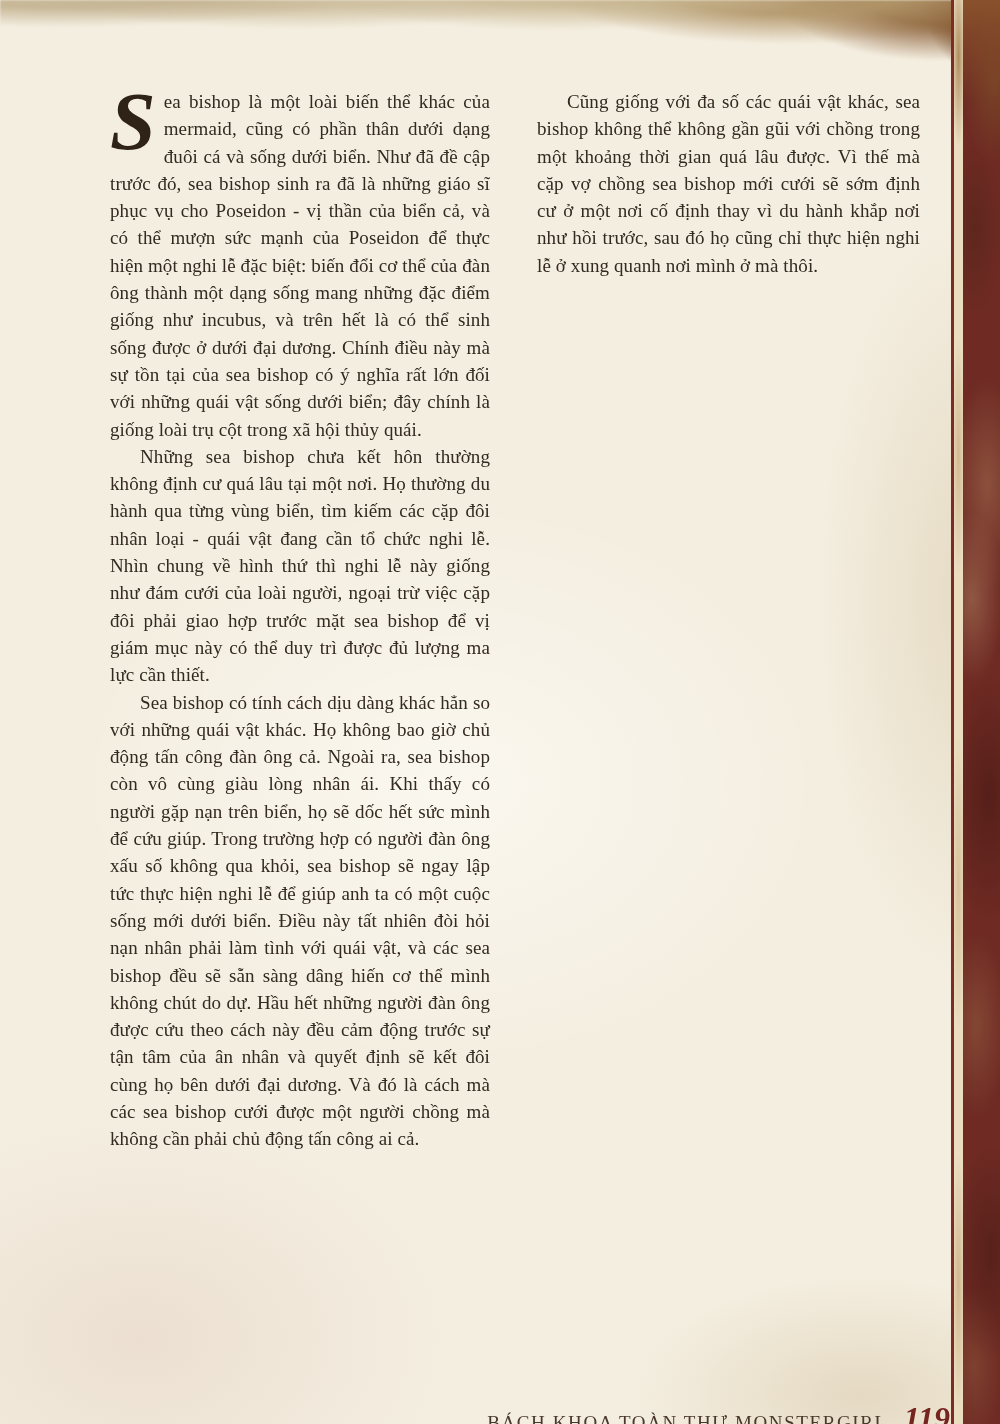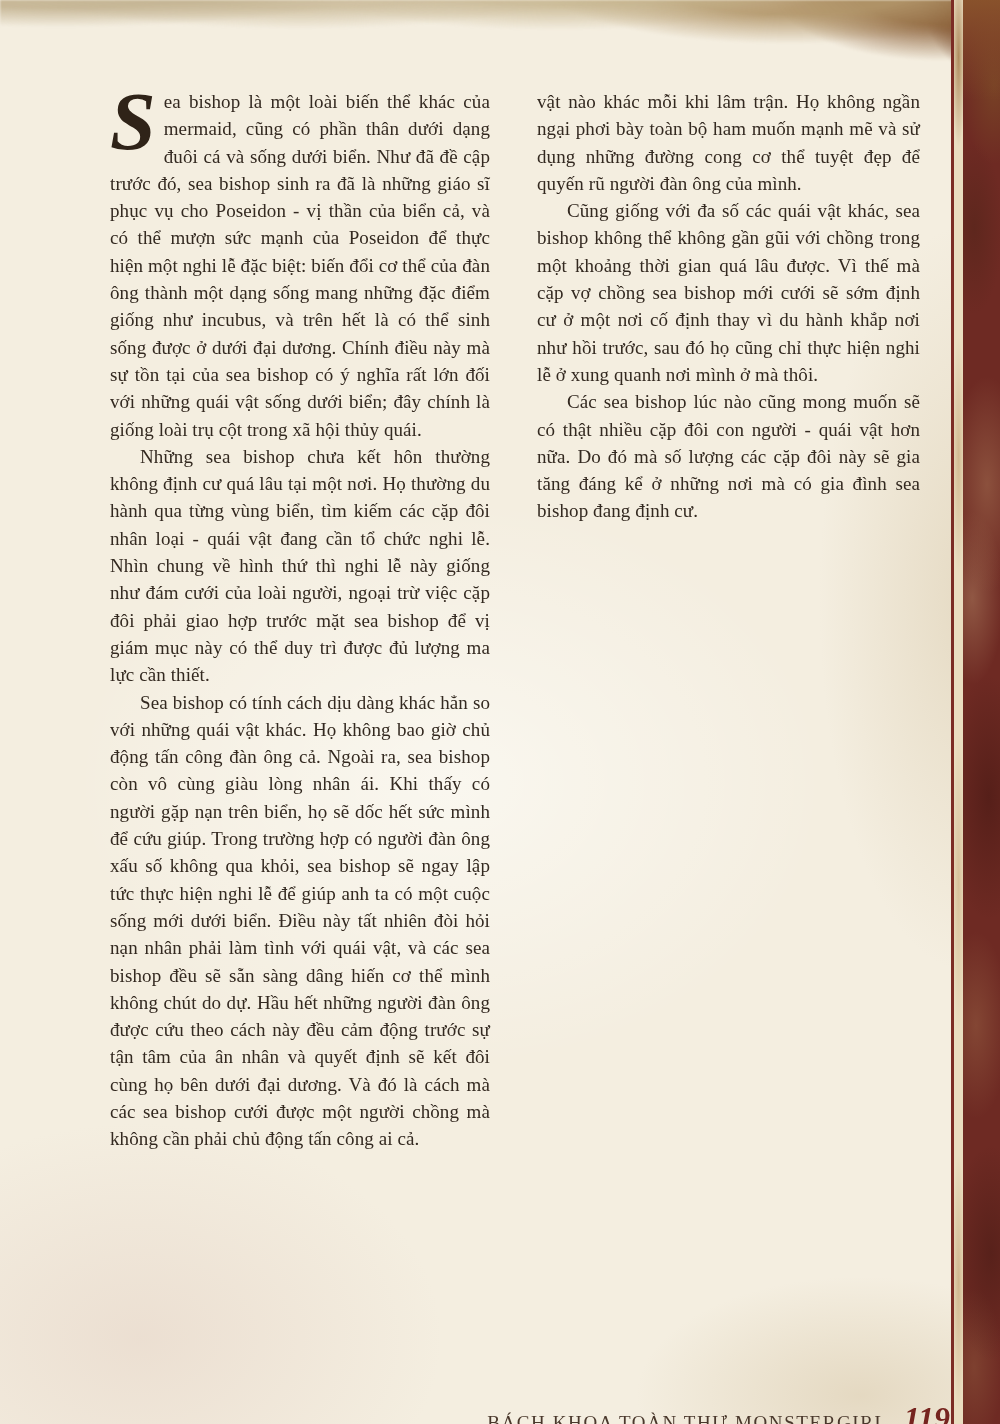--- a/index.html
+++ b/index.html
@@ -106,23 +106,21 @@
   <div class="rb-band"></div>
 
   <main class="content">
     <section class="col col-left">
       <p class="para"><span class="dropcap">S</span><span>ea bishop là một loài biến thể khác của mermaid, cũng có phần thân dưới dạng đuôi cá và sống dưới biển. Như đã đề cập trước đó, sea bishop sinh ra đã là những giáo sĩ phục vụ cho Poseidon - vị thần của biển cả, và có thể mượn sức mạnh của Poseidon để thực hiện một nghi lễ đặc biệt: biến đổi cơ thể của đàn ông thành một dạng sống mang những đặc điểm giống như incubus, và trên hết là có thể sinh sống được ở dưới đại dương. Chính điều này mà sự tồn tại của sea bishop có ý nghĩa rất lớn đối với những quái vật sống dưới biển; đây chính là giống loài trụ cột trong xã hội thủy quái.</span></p>
       <p class="para indent">Những sea bishop chưa kết hôn thường không định cư quá lâu tại một nơi. Họ thường du hành qua từng vùng biển, tìm kiếm các cặp đôi nhân loại - quái vật đang cần tổ chức nghi lễ. Nhìn chung về hình thứ thì nghi lễ này giống như đám cưới của loài người, ngoại trừ việc cặp đôi phải giao hợp trước mặt sea bishop để vị giám mục này có thể duy trì được đủ lượng ma lực cần thiết.</p>
       <p class="para indent">Sea bishop có tính cách dịu dàng khác hẳn so với những quái vật khác. Họ không bao giờ chủ động tấn công đàn ông cả. Ngoài ra, sea bishop còn vô cùng giàu lòng nhân ái. Khi thấy có người gặp nạn trên biển, họ sẽ dốc hết sức mình để cứu giúp. Trong trường hợp có người đàn ông xấu số không qua khỏi, sea bishop sẽ ngay lập tức thực hiện nghi lễ để giúp anh ta có một cuộc sống mới dưới biển. Điều này tất nhiên đòi hỏi nạn nhân phải làm tình với quái vật, và các sea bishop đều sẽ sẵn sàng dâng hiến cơ thể mình không chút do dự. Hầu hết những người đàn ông được cứu theo cách này đều cảm động trước sự tận tâm của ân nhân và quyết định sẽ kết đôi cùng họ bên dưới đại dương. Và đó là cách mà các sea bishop cưới được một người chồng mà không cần phải chủ động tấn công ai cả.</p>
     </section>
 
     <section class="col col-right">
-      <p class="para">vật nào khác mỗi khi lâm trận. Họ không ngần ngại phơi bày toàn bộ ham muốn mạnh mẽ và sử dụng những đường cong cơ thể tuyệt đẹp để quyến rũ người đàn ông của mình.</p>
       <p class="para indent">Cũng giống với đa số các quái vật khác, sea bishop không thể không gần gũi với chồng trong một khoảng thời gian quá lâu được. Vì thế mà cặp vợ chồng sea bishop mới cưới sẽ sớm định cư ở một nơi cố định thay vì du hành khắp nơi như hồi trước, sau đó họ cũng chỉ thực hiện nghi lễ ở xung quanh nơi mình ở mà thôi.</p>
-      <p class="para indent">Các sea bishop lúc nào cũng mong muốn sẽ có thật nhiều cặp đôi con người - quái vật hơn nữa. Do đó mà số lượng các cặp đôi này sẽ gia tăng đáng kể ở những nơi mà có gia đình sea bishop đang định cư.</p>
     </section>
   </main>
 
   <footer class="footer">
     <span class="footer-title">BÁCH KHOA TOÀN THƯ MONSTERGIRL</span>
     <span class="page-number">119</span>
   </footer>
 
 </div>
 

